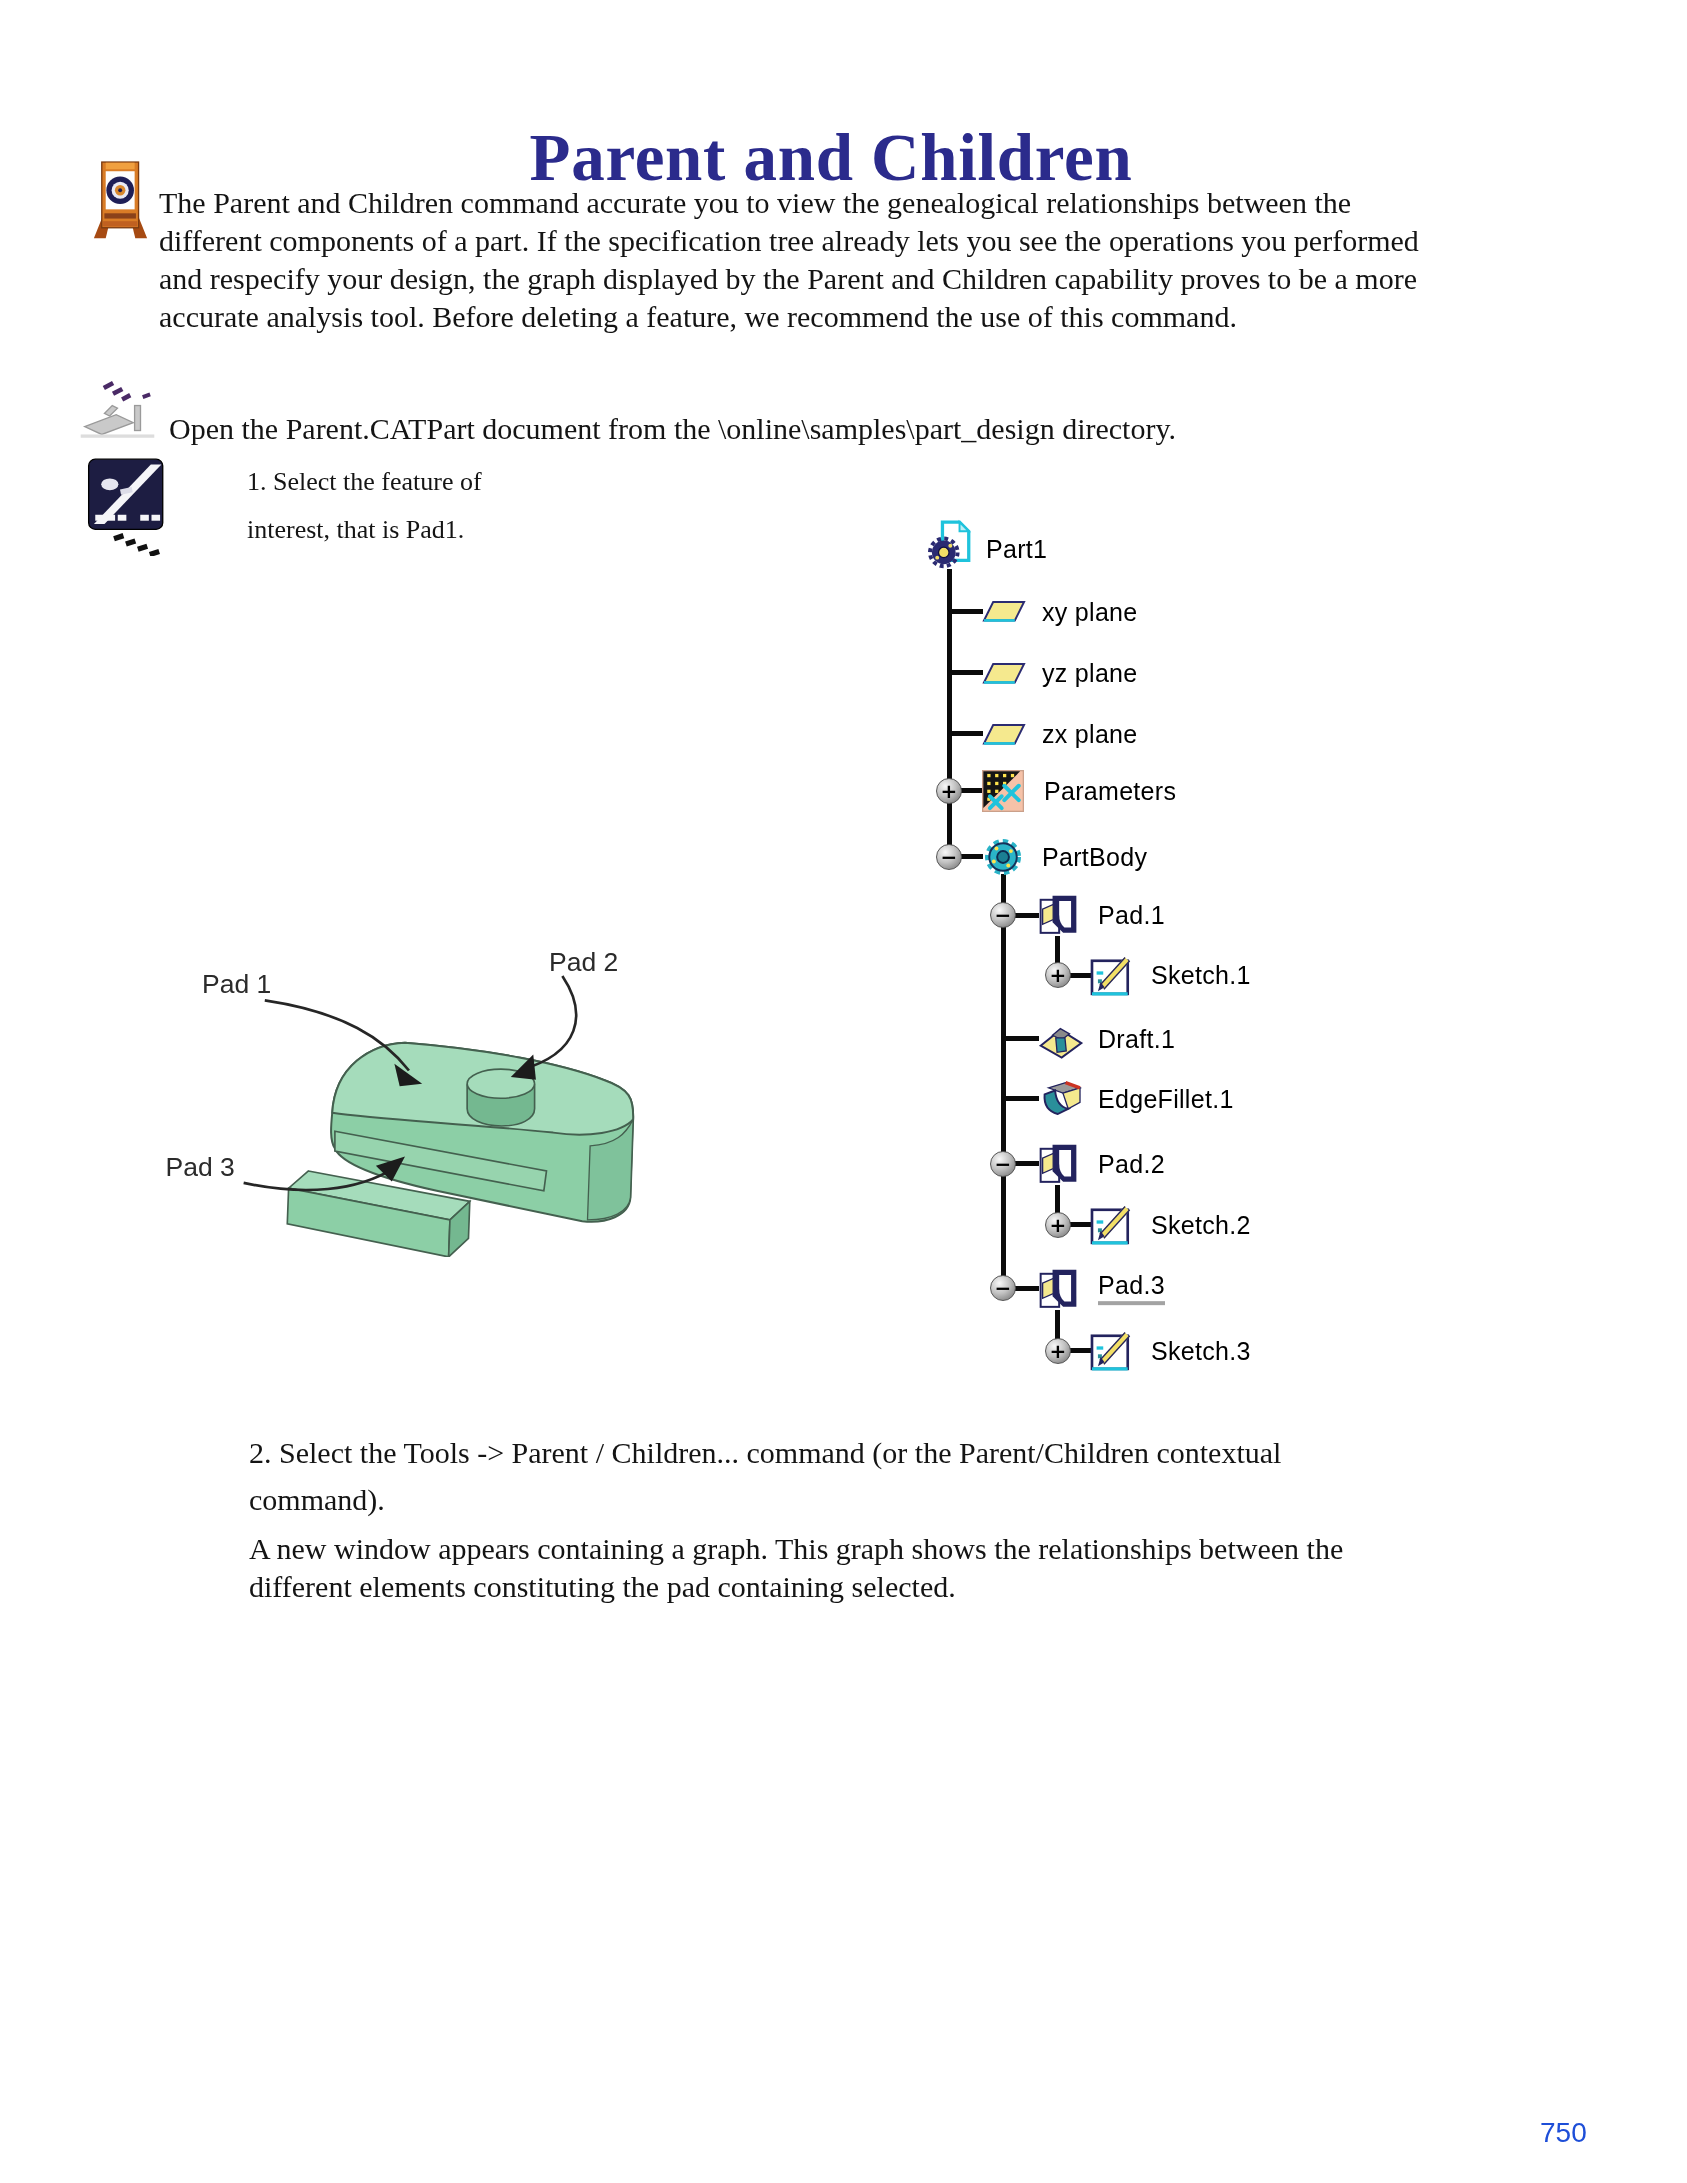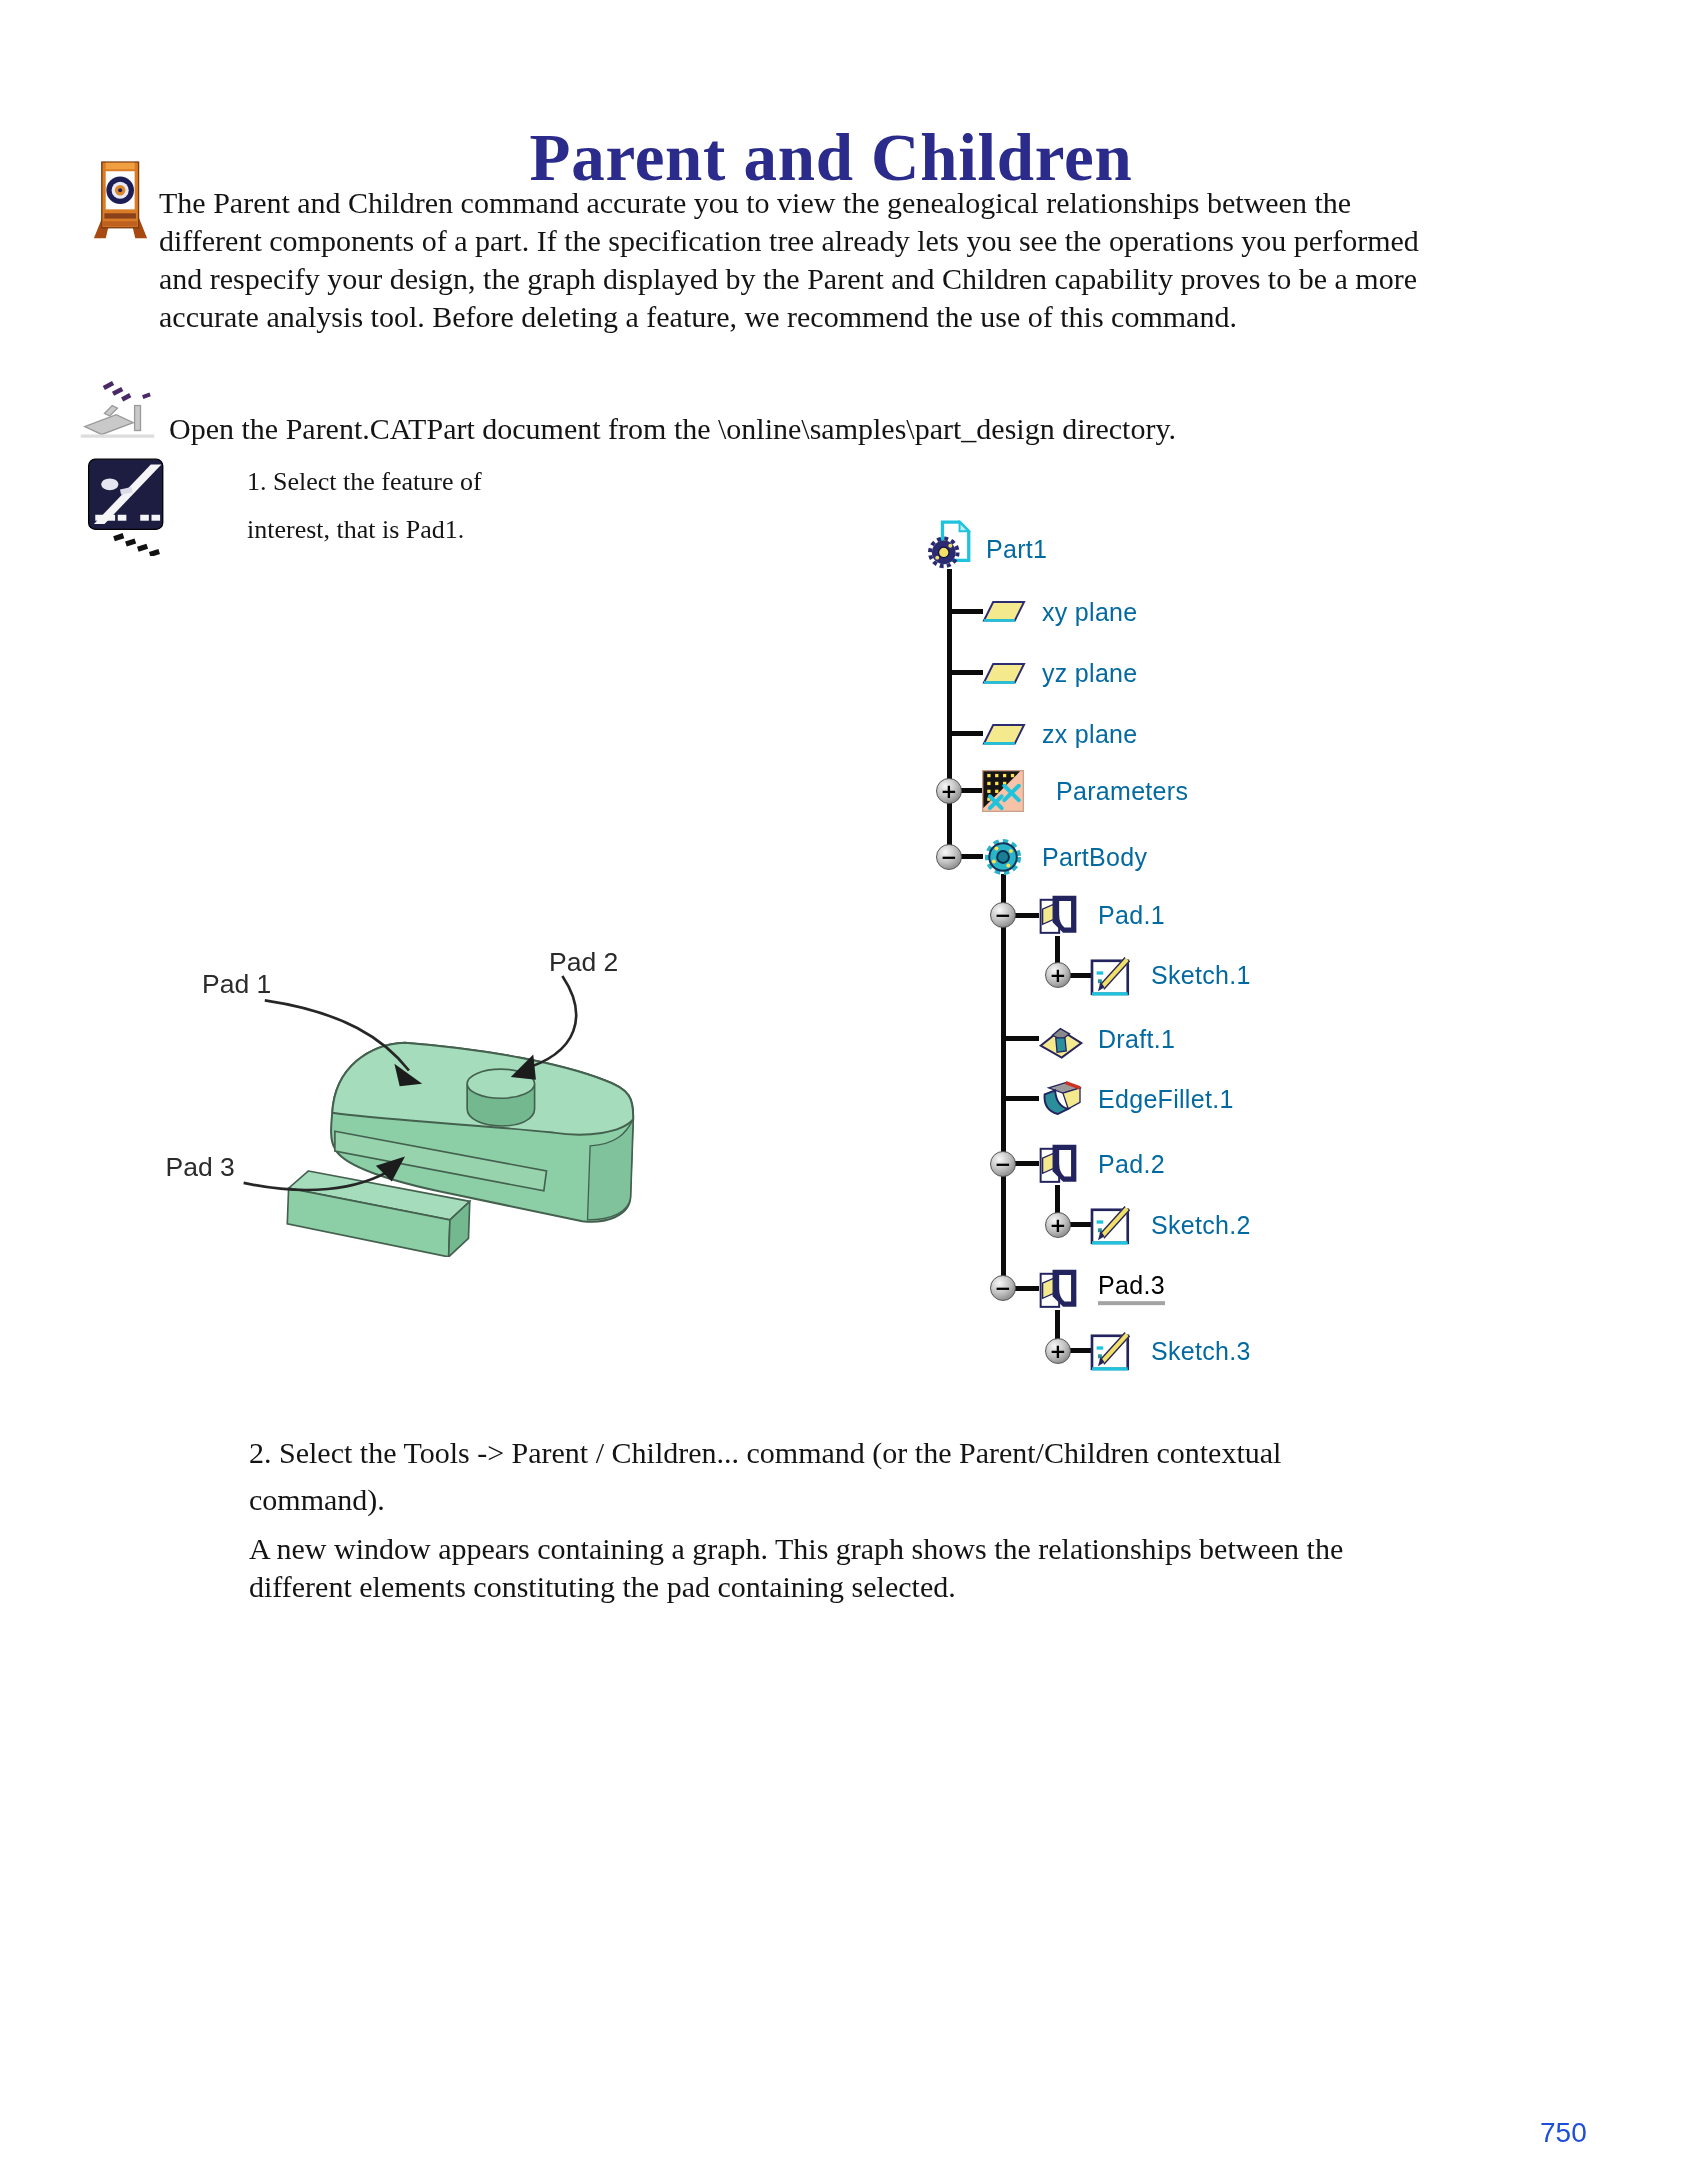--- a/index.html
+++ b/index.html
@@ -17,21 +17,21 @@
   .step2{left:249px;top:1429px;font-size:30px;line-height:47px;}
   .result{left:249px;top:1530px;font-size:30px;line-height:38px;}
   .pageno{left:1540px;top:2117px;font-size:28px;color:#1d4ed8;}
 
   
   .tree{left:920px;top:509px;width:423px;height:893px;}
   .tline{position:absolute;background:#0b0b0b;height:4.6px;}
   .tlinev{position:absolute;background:#0b0b0b;width:4.6px;}
   .ticon{position:absolute;}
   .tlabel{position:absolute;transform:translateY(-50%);font-family:"Liberation Sans","DejaVu Sans",sans-serif;
-          font-size:25px;letter-spacing:0.3px;color:#0369a1;white-space:nowrap;}
+          font-size:25px;letter-spacing:0.3px;color:#000000;white-space:nowrap;}
   .tlabel.sel{color:#000;border-bottom:4px solid #a3a3a3;padding-bottom:0.7px;}
   .knob{position:absolute;width:24px;height:24px;border-radius:50%;
         background:radial-gradient(circle at 35% 30%,#f8f8f8,#c2c2c2 45%,#7d7d7d 88%);
         border:1.3px solid #565656;transform:translate(-50%,-50%);
         display:flex;align-items:center;justify-content:center;
         font-family:"DejaVu Sans",sans-serif;font-size:20px;font-weight:bold;color:#000;line-height:1;}
 
   
   .figure{left:159px;top:913px;width:529px;height:344px;}
   .figlabel{position:absolute;font-family:"Liberation Sans","DejaVu Sans",sans-serif;
@@ -248,21 +248,21 @@
           <rect x="8" y="30" width="5" height="5"></rect>
             <rect x="20" y="30" width="5" height="5"></rect>
             <rect x="8" y="42" width="5" height="5"></rect>
         </g>
         <g stroke="#1fc3dc" stroke-width="6" stroke-linecap="round" fill="none">
           <path d="M34 46 L56 24 M34 24 L56 46"></path>
           <path d="M12 58 L30 40 M12 40 L30 58"></path>
         </g>
       </svg>
     </div>
-    <span class="tlabel" style="left:124px;top:282px;margin-left:12px;">Parameters</span>
+    <span class="tlabel" style="left:124px;top:282px;">Parameters</span>
 
     <div class="ticon" style="left:62px;top:329px;">
       <svg width="46" height="38" viewBox="0 0 70 58">
         <circle cx="32" cy="29" r="24" fill="none" stroke="#2ab4c8" stroke-width="7" stroke-dasharray="8 6"></circle>
         <circle cx="32" cy="29" r="21" fill="#2ab4c8" stroke="#14325a" stroke-width="3"></circle>
         <circle cx="32" cy="29" r="9" fill="#1b7f93" stroke="#0e2c50" stroke-width="3"></circle>
         <circle cx="22" cy="16" r="3" fill="#ffe34d"></circle>
           <circle cx="44" cy="20" r="3" fill="#ffe34d"></circle>
         <circle cx="40" cy="42" r="3" fill="#ffe34d"></circle>
           <circle cx="18" cy="36" r="3" fill="#ffe34d"></circle>

